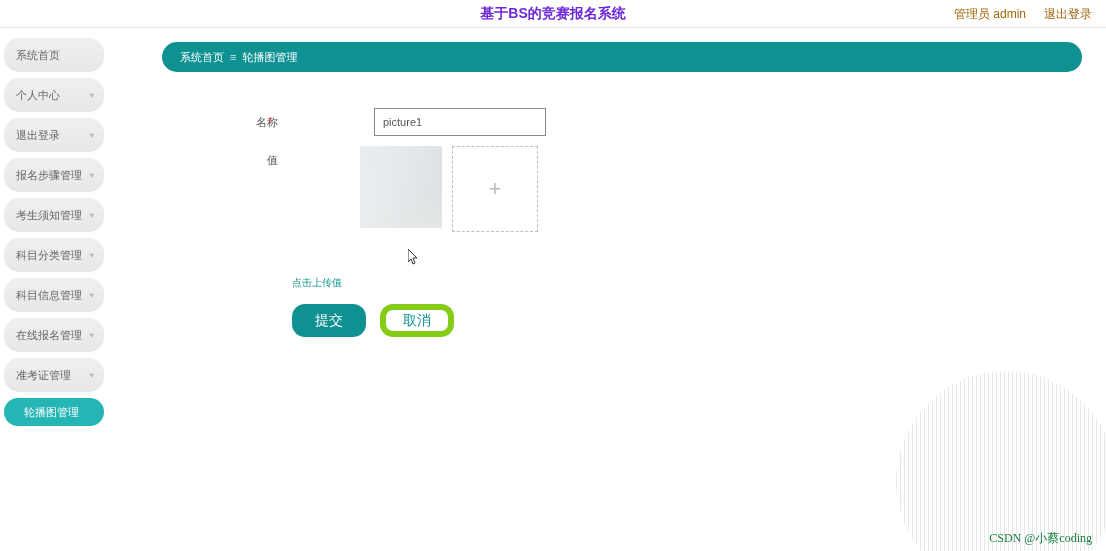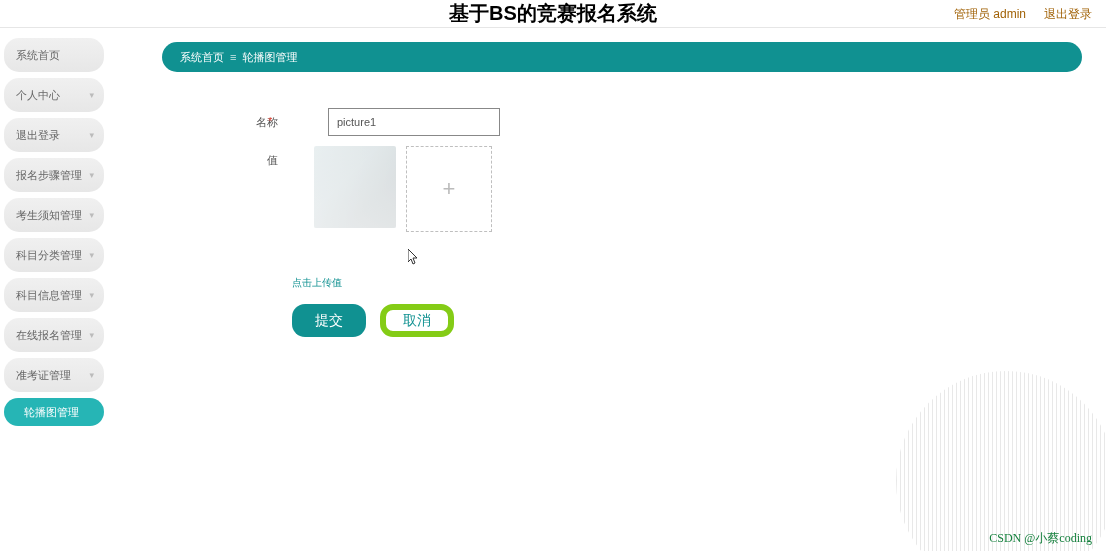--- a/index.html
+++ b/index.html
@@ -1,37 +1,37 @@
 <!DOCTYPE html>
 <html><head>
   <meta charset="utf-8">
   <style>
     * { margin: 0; padding: 0; box-sizing: border-box; }
     body { font-family: "Microsoft YaHei", Arial, sans-serif; font-size: 12px; color: #555; background: #fff; width: 1106px; height: 551px; overflow: hidden; position: relative; }
     
     .header { height: 28px; display: flex; align-items: center; justify-content: center; border-bottom: 1px solid #e6e6e6; position: relative; }
-    .header-title { font-size: 20px; font-weight: bold; color: #000000; }
+    .header-title { font-size: 14px; font-weight: bold; color: #6d28d9; }
     .header-right { position: absolute; right: 14px; top: 0; height: 28px; display: flex; align-items: center; gap: 18px; font-size: 12px; color: #a16207; }
     .header-right span { cursor: pointer; }
     
     .body-area { display: flex; height: 523px; }
     
     .sidebar { width: 110px; padding: 10px 6px 0 4px; background: #fff; }
     .sidebar-item { height: 34px; display: flex; align-items: center; padding-left: 12px; margin-bottom: 6px; border-radius: 15px; background: linear-gradient(to bottom, #f0f0f0, #e7e7e7); color: #666; font-size: 11px; cursor: pointer; position: relative; }
     .sidebar-item.active-parent { background: linear-gradient(to bottom, #f0f0f0, #e7e7e7); }
     .sidebar-item .chev { position: absolute; right: 10px; color: #bbb; font-size: 9px; }
     .sidebar-subitem { height: 28px; display: flex; align-items: center; padding-left: 20px; margin-bottom: 6px; border-radius: 14px; background: #26b5b5; color: #fff; font-size: 11px; cursor: pointer; }
     
     .main { flex: 1; padding: 14px 24px 0 52px; position: relative; }
     
     .breadcrumb { height: 30px; border-radius: 15px; background: #109191; color: #fff; display: flex; align-items: center; padding: 0 18px; font-size: 11px; }
     .breadcrumb .sep { margin: 0 6px; opacity: .8; }
     
     .form-area { padding: 36px 0 0 50px; }
-    .form-row { display: flex; margin-bottom: 10px; }
+    .form-row { display: flex; margin-bottom: 10px; gap: 46px; }
     .form-label { width: 80px; text-align: right; padding-right: 14px; padding-top: 7px; font-size: 11px; color: #555; position: relative; }
     .form-label.required::before { content: "*"; color: #e74c3c; position: absolute; left: 56px; top: 7px; font-size: 11px; }
     .form-control { }
     .text-input { width: 172px; height: 28px; border: 1px solid #888; padding: 0 8px; font-size: 11px; color: #555; outline: none; margin-left: 36px; }
     
     .upload-row { display: flex; gap: 10px; align-items: flex-start; }
     .image-preview { width: 82px; height: 82px; background: linear-gradient(135deg, #d8e3e5 0%, #c9d5d8 40%, #b5bfc2 70%, #aab3b6 100%); opacity: .55; border-radius: 2px; position: relative; overflow: hidden; }
     .image-preview::after { content:""; position:absolute; inset:0; background: linear-gradient(to top, rgba(255,255,255,.4), rgba(255,255,255,0)); }
     .upload-box { width: 86px; height: 86px; border: 1px dashed #bfbfbf; display: flex; align-items: center; justify-content: center; color: #bbb; font-size: 22px; font-weight: 300; cursor: pointer; background: #fff; }
     

